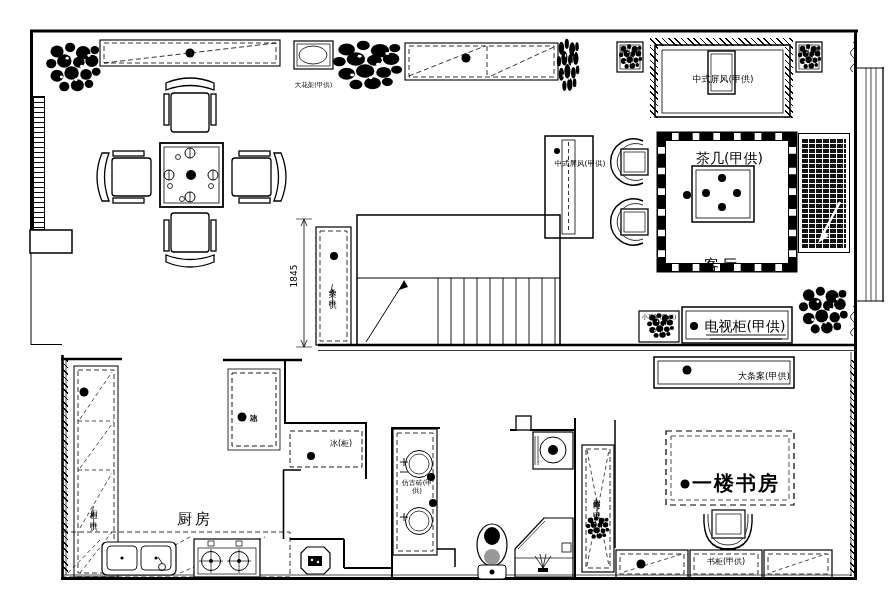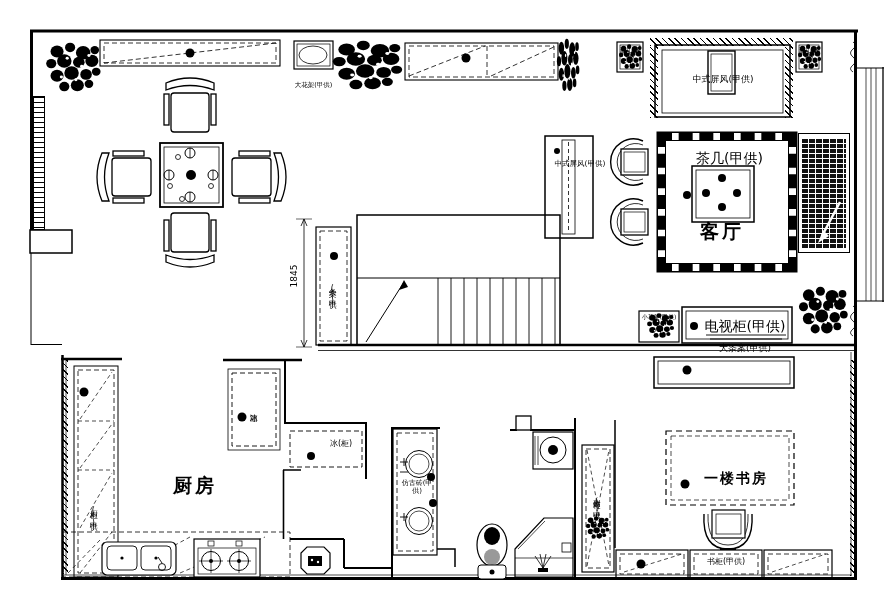--- a/index.html
+++ b/index.html
@@ -2,22 +2,22 @@
 <html><head>
 <meta charset="utf-8">
 <style>
   html,body{margin:0;padding:0;background:#fff;}
   #plan{position:relative;width:895px;height:604px;background:#fff;overflow:hidden;
         font-family:"DejaVu Sans",sans-serif;color:#000;}
   .abs{position:absolute;}
   .lbl{position:absolute;text-align:center;line-height:1.1;color:#000;z-index:30;}
   .f60{font-size:6px;} .f65{font-size:6.5px;} .f70{font-size:7px;} .f75{font-size:7.5px;}
   .f80{font-size:8px;} .f85{font-size:14px;} .f90{font-size:9px;}
-  .f140{font-size:14px;font-weight:bold;letter-spacing:2px;font-family:Liberation Mono, monospace;}
-  .f150{font-size:19px;font-weight:bold;letter-spacing:3px;}
+  .f140{font-size:20px;font-weight:bold;letter-spacing:2px;}
+  .f150{font-size:15px;font-weight:normal;letter-spacing:3px;margin-top:36px;}
   .nowrap{white-space:nowrap;}
   .vert{writing-mode:vertical-rl;text-orientation:upright;letter-spacing:1px;}
   .rot{transform:rotate(-90deg);transform-origin:center;}
   
   .winhatch{left:33px;top:96px;width:10px;height:132px;border:1px solid #000;
     background:repeating-linear-gradient(180deg,#000 0 1px,transparent 1px 5px);z-index:5;}
   .hatch45{background:repeating-linear-gradient(45deg,#000 0 1.2px,transparent 1.2px 4.5px);z-index:5;}
   .carpet{left:658px;top:133px;width:124px;height:124px;border:7px dashed #000;
     box-shadow:0 0 0 1.5px #000, inset 0 0 0 1px #000;z-index:5;}
   .lattice{left:798px;top:133px;width:50px;height:118px;border:1.5px solid #000;z-index:5;}
@@ -347,21 +347,21 @@
   <div class="lbl f60" style="left:616px;top:47px;width:28px;">边几(甲供)</div>
   <div class="lbl f60" style="left:795px;top:47px;width:28px;">边几(甲供)</div>
   <div class="lbl f90 nowrap" style="left:659px;top:75px;width:128px;">中式屏风(甲供)</div>
   <div class="lbl f75" style="left:544px;top:160px;width:72px;">中式屏风(甲供)</div>
   <div class="lbl f85 nowrap" style="left:696px;top:151px;width:62px;">茶几(甲供)</div>
   <div class="lbl f150" style="left:692px;top:221px;width:60px;">客厅</div>
   <div class="lbl f80 vert" style="left:327px;top:248px;height:92px;">条案(甲供)</div>
   <div class="lbl f90 rot nowrap" style="left:281px;top:271px;width:28px;">1845</div>
   <div class="lbl f60" style="left:639px;top:314px;width:40px;">小花架(甲供)</div>
   <div class="lbl f85 nowrap" style="left:702px;top:319px;width:86px;">电视柜(甲供)</div>
-  <div class="lbl f90 nowrap" style="left:700px;top:344px;width:90px;">大条案(甲供)</div>
+  <div class="lbl f90 nowrap" style="left:700px;top:372px;width:90px;text-align:right;">大条案(甲供)</div>
   <div class="lbl f150" style="left:166px;top:475px;width:58px;">厨房</div>
   <div class="lbl f80 vert" style="left:88px;top:468px;height:95px;">厨柜(甲供)</div>
   <div class="lbl f80 vert" style="left:248px;top:386px;height:44px;">冰箱</div>
   <div class="lbl f80" style="left:324px;top:440px;width:34px;">冰(柜)</div>
   <div class="lbl f70" style="left:399px;top:480px;width:36px;">仿古砖(甲供)</div>
   <div class="lbl f75 vert" style="left:592px;top:455px;height:100px;">装饰柜(甲供)</div>
   <div class="lbl f140 nowrap" style="left:688px;top:472px;width:96px;">一楼书房</div>
   <div class="lbl f80 nowrap" style="left:692px;top:558px;width:68px;">书柜(甲供)</div>
 
 </div>

